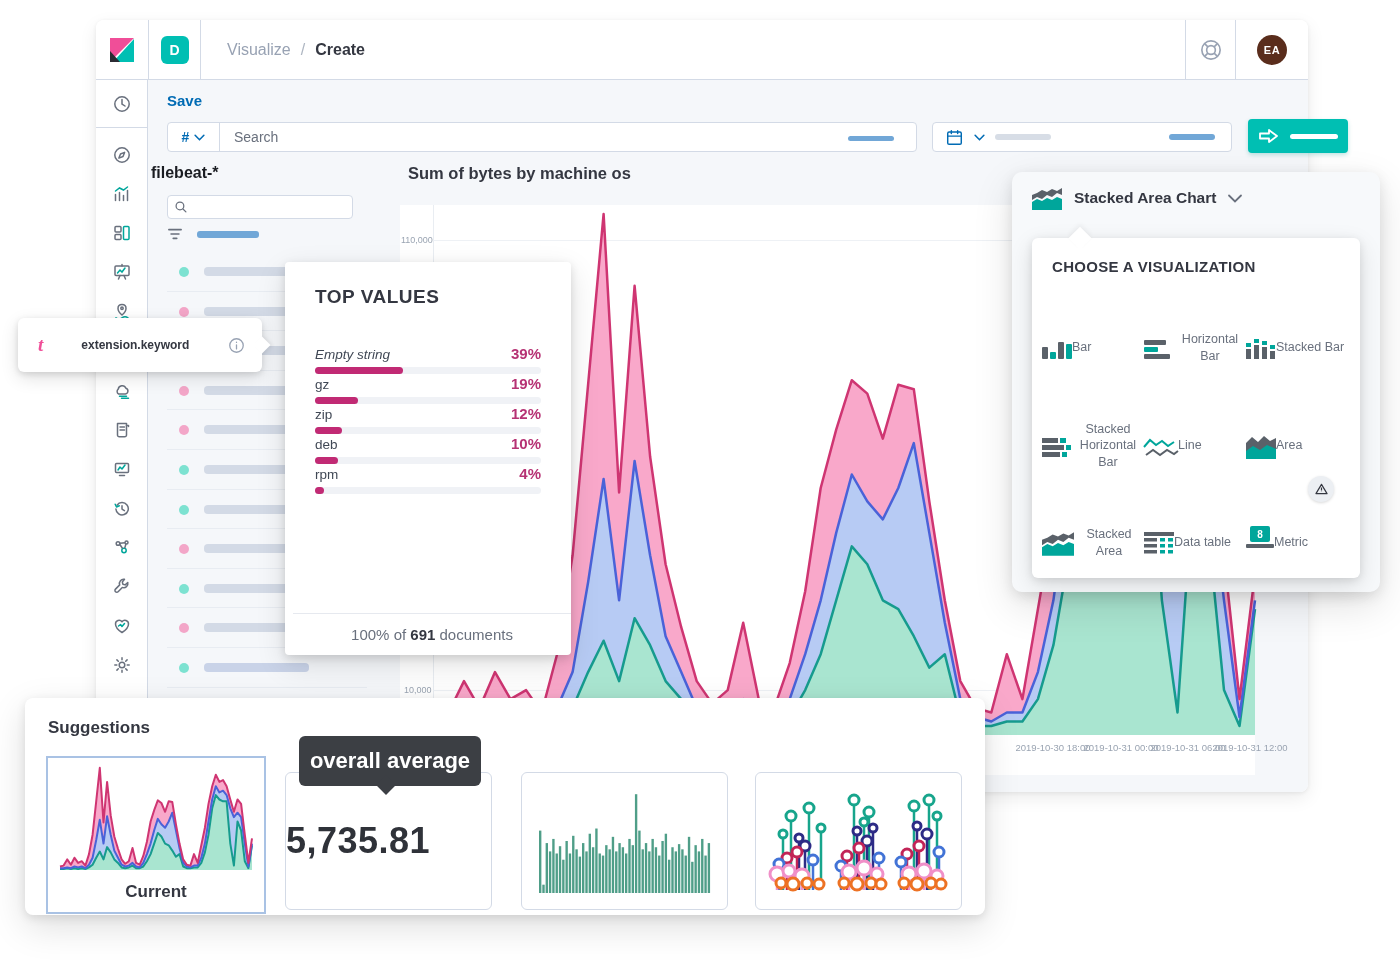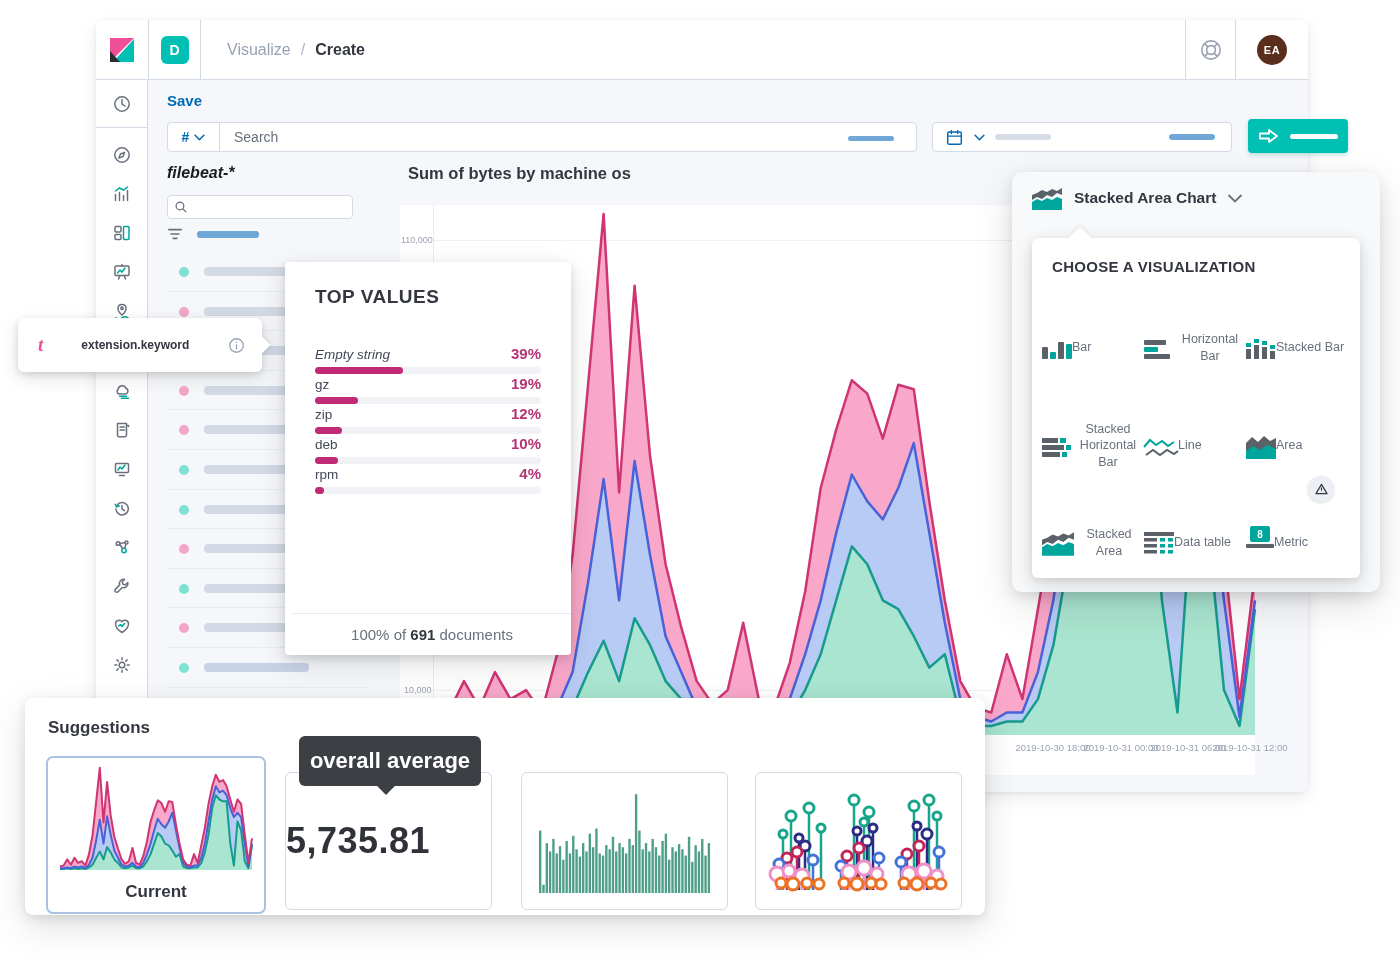--- a/index.html
+++ b/index.html
@@ -52,21 +52,21 @@
              border:1px solid #d3dae6; border-radius:4px; display:flex; align-items:center; padding:0 12px; gap:10px; cursor:pointer; }
   .datebar .redact-grey { width:56px; }
   .datebar .redact-blue { position:absolute; right:16px; width:46px; height:6px; }
 
   .submit-btn { position:absolute; left:1100px; top:39px; width:100px; height:34px; background:#00bfb3; border-radius:4px;
                 display:flex; align-items:center; justify-content:center; gap:10px; cursor:pointer;
                 box-shadow:0 2px 4px rgba(0,150,140,.25); }
   .submit-dash { width:48px; height:5px; background:#fff; border-radius:3px; }
 
   
-  .index-title { position:absolute; left:19px; top:84px; font-size:16px; font-weight:bold; color:#1a1c21;font-style:italic; }
+  .index-title { position:absolute; left:3px; top:84px; font-size:16px; font-weight:bold; color:#1a1c21; }
   .field-search { position:absolute; left:19px; top:115px; width:186px; height:24px; background:#fff;
                   border:1px solid #d3dae6; border-radius:4px; display:flex; align-items:center; padding:0 6px; }
   .filter-row { position:absolute; left:19px; top:146px; width:186px; height:16px; display:flex; align-items:center; gap:14px; }
   .filter-row .redact-blue { width:62px; height:7px; }
   .field-list { position:absolute; left:19px; top:172px; width:200px; }
   .frow { height:39.6px; border-bottom:1px solid #e8ecf2; position:relative; cursor:pointer; }
   .fdot { position:absolute; left:12px; top:15px; width:10px; height:10px; border-radius:50%; }
   .fdot.teal { background:#7de2d1; } .fdot.pink { background:#f3a6c8; }
   .fbar { position:absolute; left:37px; top:15px; height:9px; border-radius:4px; background:#d3dae6; }
 
@@ -125,21 +125,21 @@
   .metric-ico { position:relative; width:28px; height:26px; }
   .metric-box { position:absolute; left:4px; top:0; width:20px; height:16px; background:#00a69b; border-radius:2px;
                 color:#fff; font-size:10px; font-weight:bold; display:flex; align-items:center; justify-content:center; }
   .metric-base { position:absolute; left:0; bottom:4px; width:28px; height:4px; background:#5a6169; border-radius:1px; }
 
   
   .suggestions { position:absolute; left:25px; top:698px; width:960px; height:217px; background:#fff; border-radius:8px;
                  box-shadow:0 3px 10px rgba(0,0,0,.10), 0 12px 36px rgba(0,0,0,.13); z-index:14;padding-left:44px; }
   .sg-title { position:absolute; left:23px; top:20px; font-size:17px; font-weight:600; color:#343741; }
   .sg-card { position:absolute; background:#fff; border:1px solid #d3dae6; border-radius:6px; cursor:pointer; }
-  .sg-current { left:21px; top:58px; width:220px; height:158px; border:2px solid #a9c2e4; border-radius:7px; }
+  .sg-current { left:21px; top:58px; width:220px; height:158px; border:2px solid #a9c2e4; border-radius:0; }
   .sg-current-label { position:absolute; left:0; right:0; bottom:10px; text-align:center; font-size:17px; font-weight:bold; color:#343741; }
   .sg-metric { left:260px; top:74px; width:207px; height:138px; display:flex; align-items:center; justify-content:flex-start; }
   .sg-number { font-size:36px; font-weight:bold; color:#2f3239; letter-spacing:.5px; }
   .sg-hist { left:496px; top:74px; width:207px; height:138px; }
   .sg-scatter { left:730px; top:74px; width:207px; height:138px; }
   .sg-tooltip { position:absolute; left:274px; top:38px; width:182px; height:50px; background:#3c3f44; border-radius:6px;
                 color:#fff; font-size:22px; font-weight:bold; display:flex; align-items:center; justify-content:center; z-index:3; }
   .sg-tt-arrow { position:absolute; left:80px; bottom:-6px; width:14px; height:14px; background:#3c3f44; transform:rotate(45deg); }
 
   svg { overflow:visible; }

